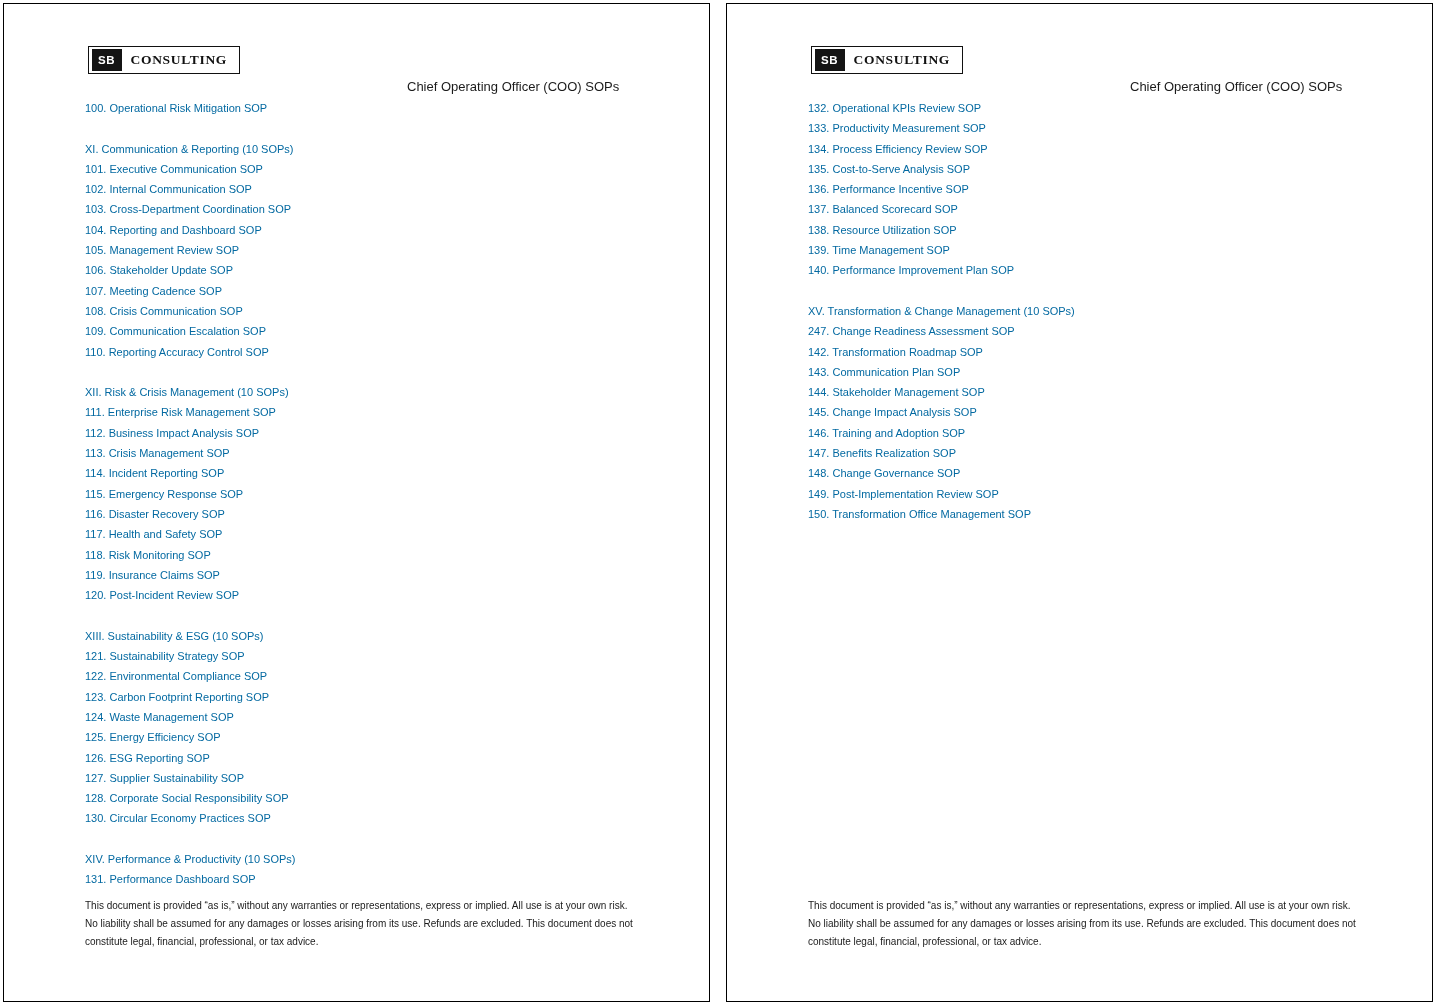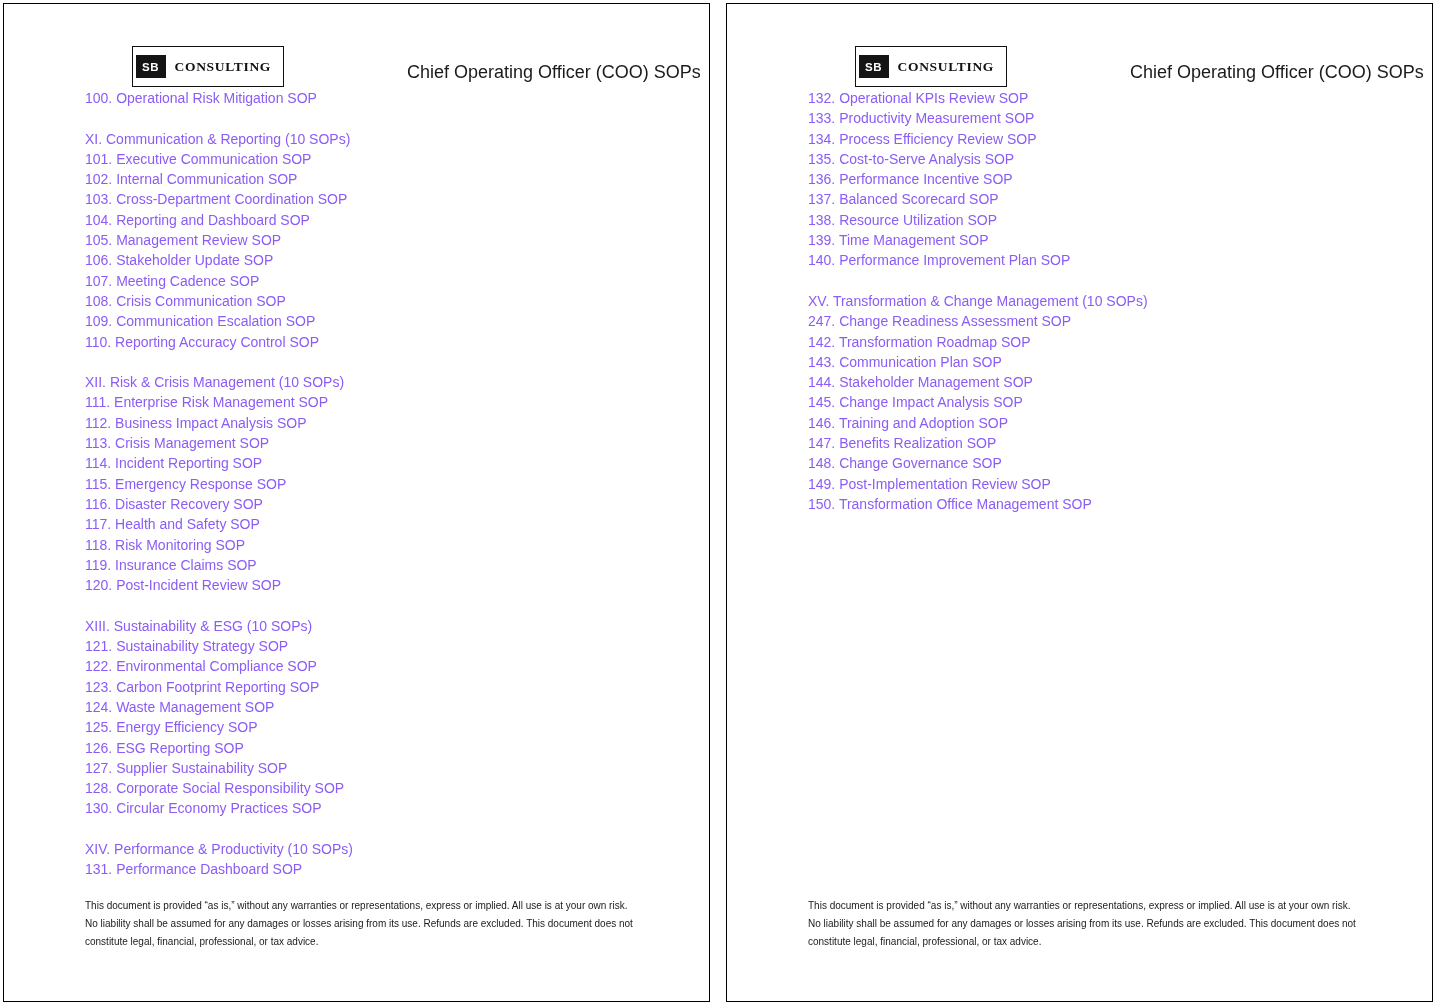--- a/index.html
+++ b/index.html
@@ -44,24 +44,23 @@
     height: 44px;
   }
   .logo {
     position: absolute;
     left: 3px;
     top: 4px;
     display: flex;
     align-items: center;
     border: 1.6px solid #111111;
     background: #ffffff;
-    height: 41px;
+    height: 28px;
     padding: 0 12px 0 0;
     box-sizing: border-box;
-    margin-left: 44px;
   }
   .logo-mark {
     background: #141414;
     color: #ffffff;
     font-weight: bold;
     font-size: 11.5px;
     letter-spacing: 0.6px;
     width: 30px;
     height: 22.5px;
     margin: 0 9px 0 2.5px;
@@ -73,32 +72,32 @@
   .logo-word {
     color: #111111;
     font-weight: bold;
     font-size: 13.5px;
     letter-spacing: 0.7px;
     font-family: Liberation Serif, serif;
   }
   .header-title {
     position: absolute;
     left: 322px;
-    top: 20px;
-    font-size: 18px;
+    top: 37px;
+    font-size: 13px;
     color: #1b1b1b;
     white-space: nowrap;
   }
 
   
   .content {
     position: relative;
-    margin-top: 2px;
-    font-size: 14px;
-    color: #8b5cf6;
+    margin-top: 12px;
+    font-size: 11px;
+    color: #0369a1;
     line-height: 20.3px;
   }
   .line {
     white-space: nowrap;
     height: 20.3px;
   }
   .line.spacer {
     height: 20.3px;
   }
 

